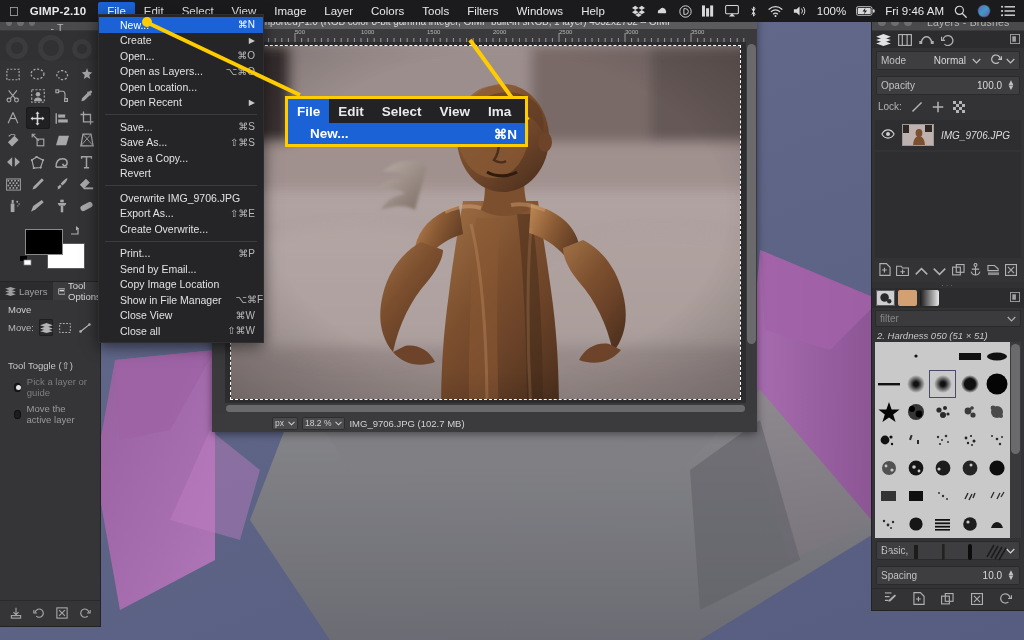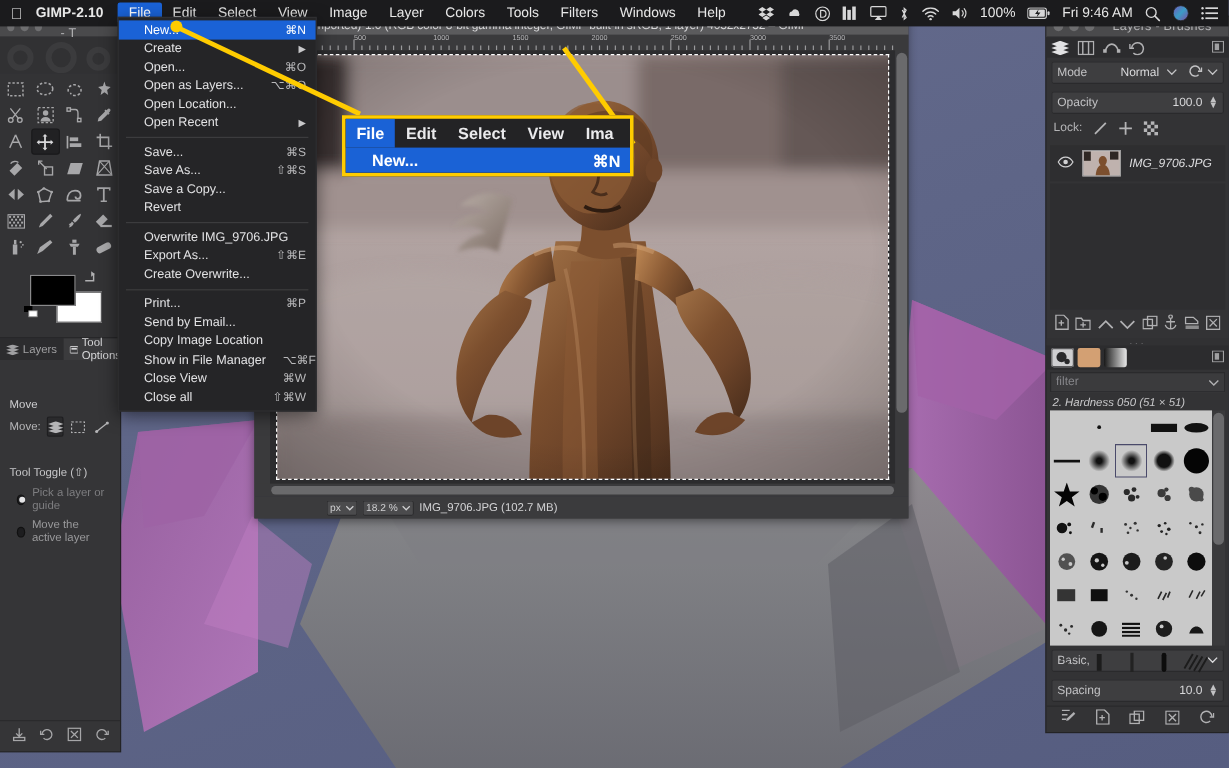--- a/index.html
+++ b/index.html
@@ -58,21 +58,21 @@
   .tool.sel { background:#212123; box-shadow:inset 0 0 0 1px #1a1a1c; color:#d8d8da; }
 
   
   #swatches { height:60px; position:relative; margin:2px 0 0 0; }
   #sw-fg { position:absolute; left:25px; top:8px; width:38px; height:26px; background:#000; border:1px solid #8a8a8c;}
   #sw-bg { position:absolute; left:47px; top:22px; width:38px; height:26px; background:#fff; border:1px solid #5a5a5c;}
   #sw-rst { position:absolute; left:20px; top:33px; width:12px; height:12px; }
   #sw-swap { position:absolute; left:70px; top:4px; color:#b0b0b2; font-size:10px;}
 
   
-  #tooldock { flex:1; background:#353537; display:flex; flex-direction:column; border-top:1px solid #252527;gap:28px; }
+  #tooldock { flex:1; background:#353537; display:flex; flex-direction:column; border-top:1px solid #252527; }
   .tabrow { display:flex; height:18px; background:#2c2c2e; }
   .tabrow .tab { display:flex; align-items:center; gap:3px; padding:0 5px; font-size:9.5px; color:#a0a0a2;}
   .tabrow .tab.on { background:#3b3b3d; color:#d6d6d8; }
   #toolopt-body { padding:4px 8px; font-size:9.5px; color:#b8b8ba; flex:1; }
   #toolopt-body .hdr { color:#cfcfd1; margin-bottom:4px; font-size:9.5px;}
   .optrow { display:flex; align-items:center; gap:5px; margin-bottom:24px;}
   .optbtn { width:19px;height:17px;display:flex;align-items:center;justify-content:center;
             color:#b5b5b7; border-radius:2px; }
   .optbtn.on { background:#2a2a2c; box-shadow:inset 0 0 0 1px #1e1e20; }
   .radio-row { display:flex; align-items:center; gap:6px; margin:5px 0 0 6px; }

